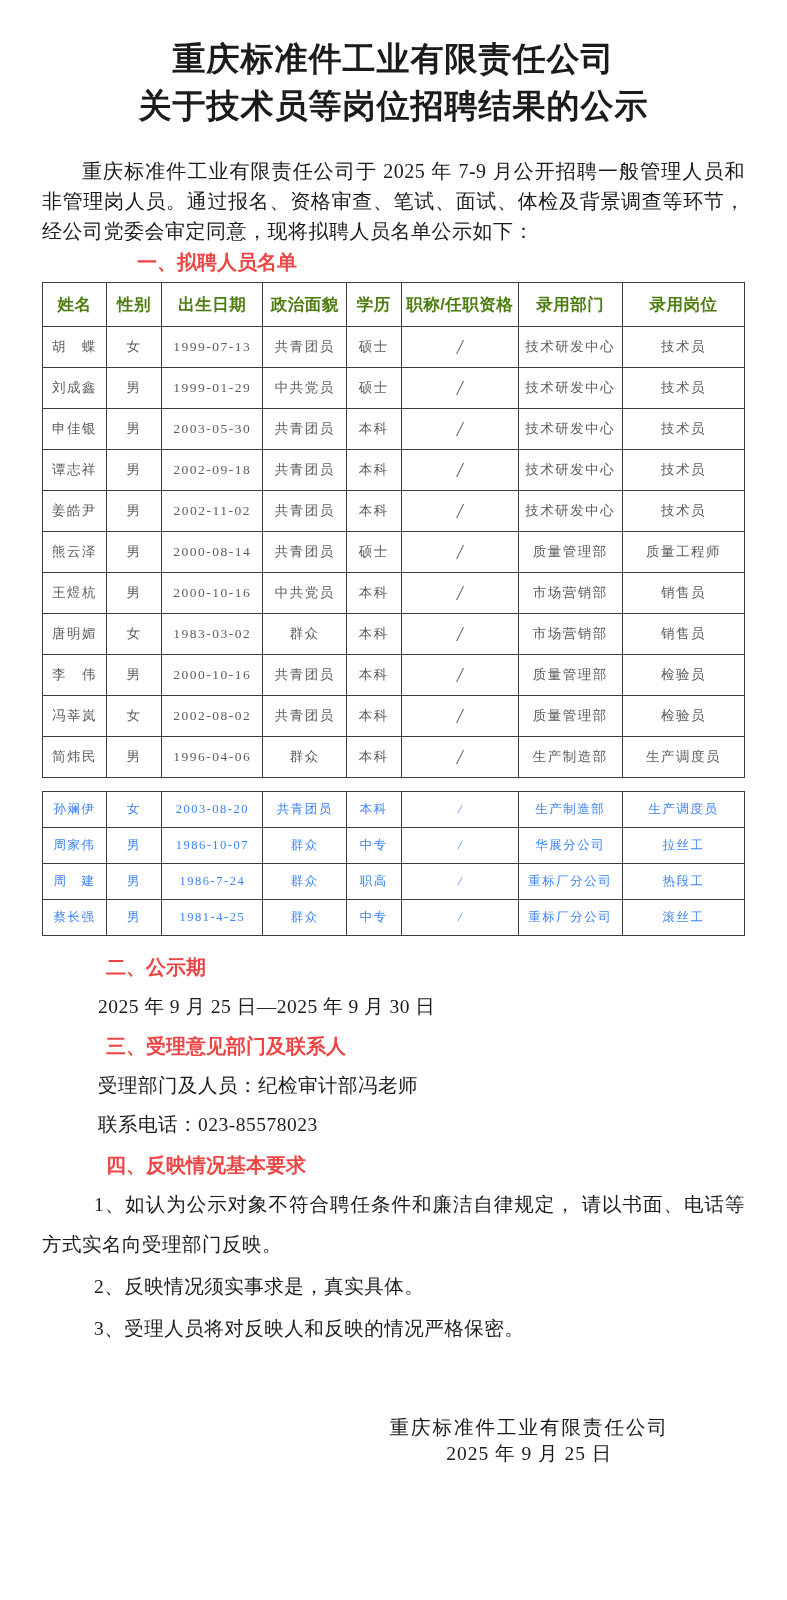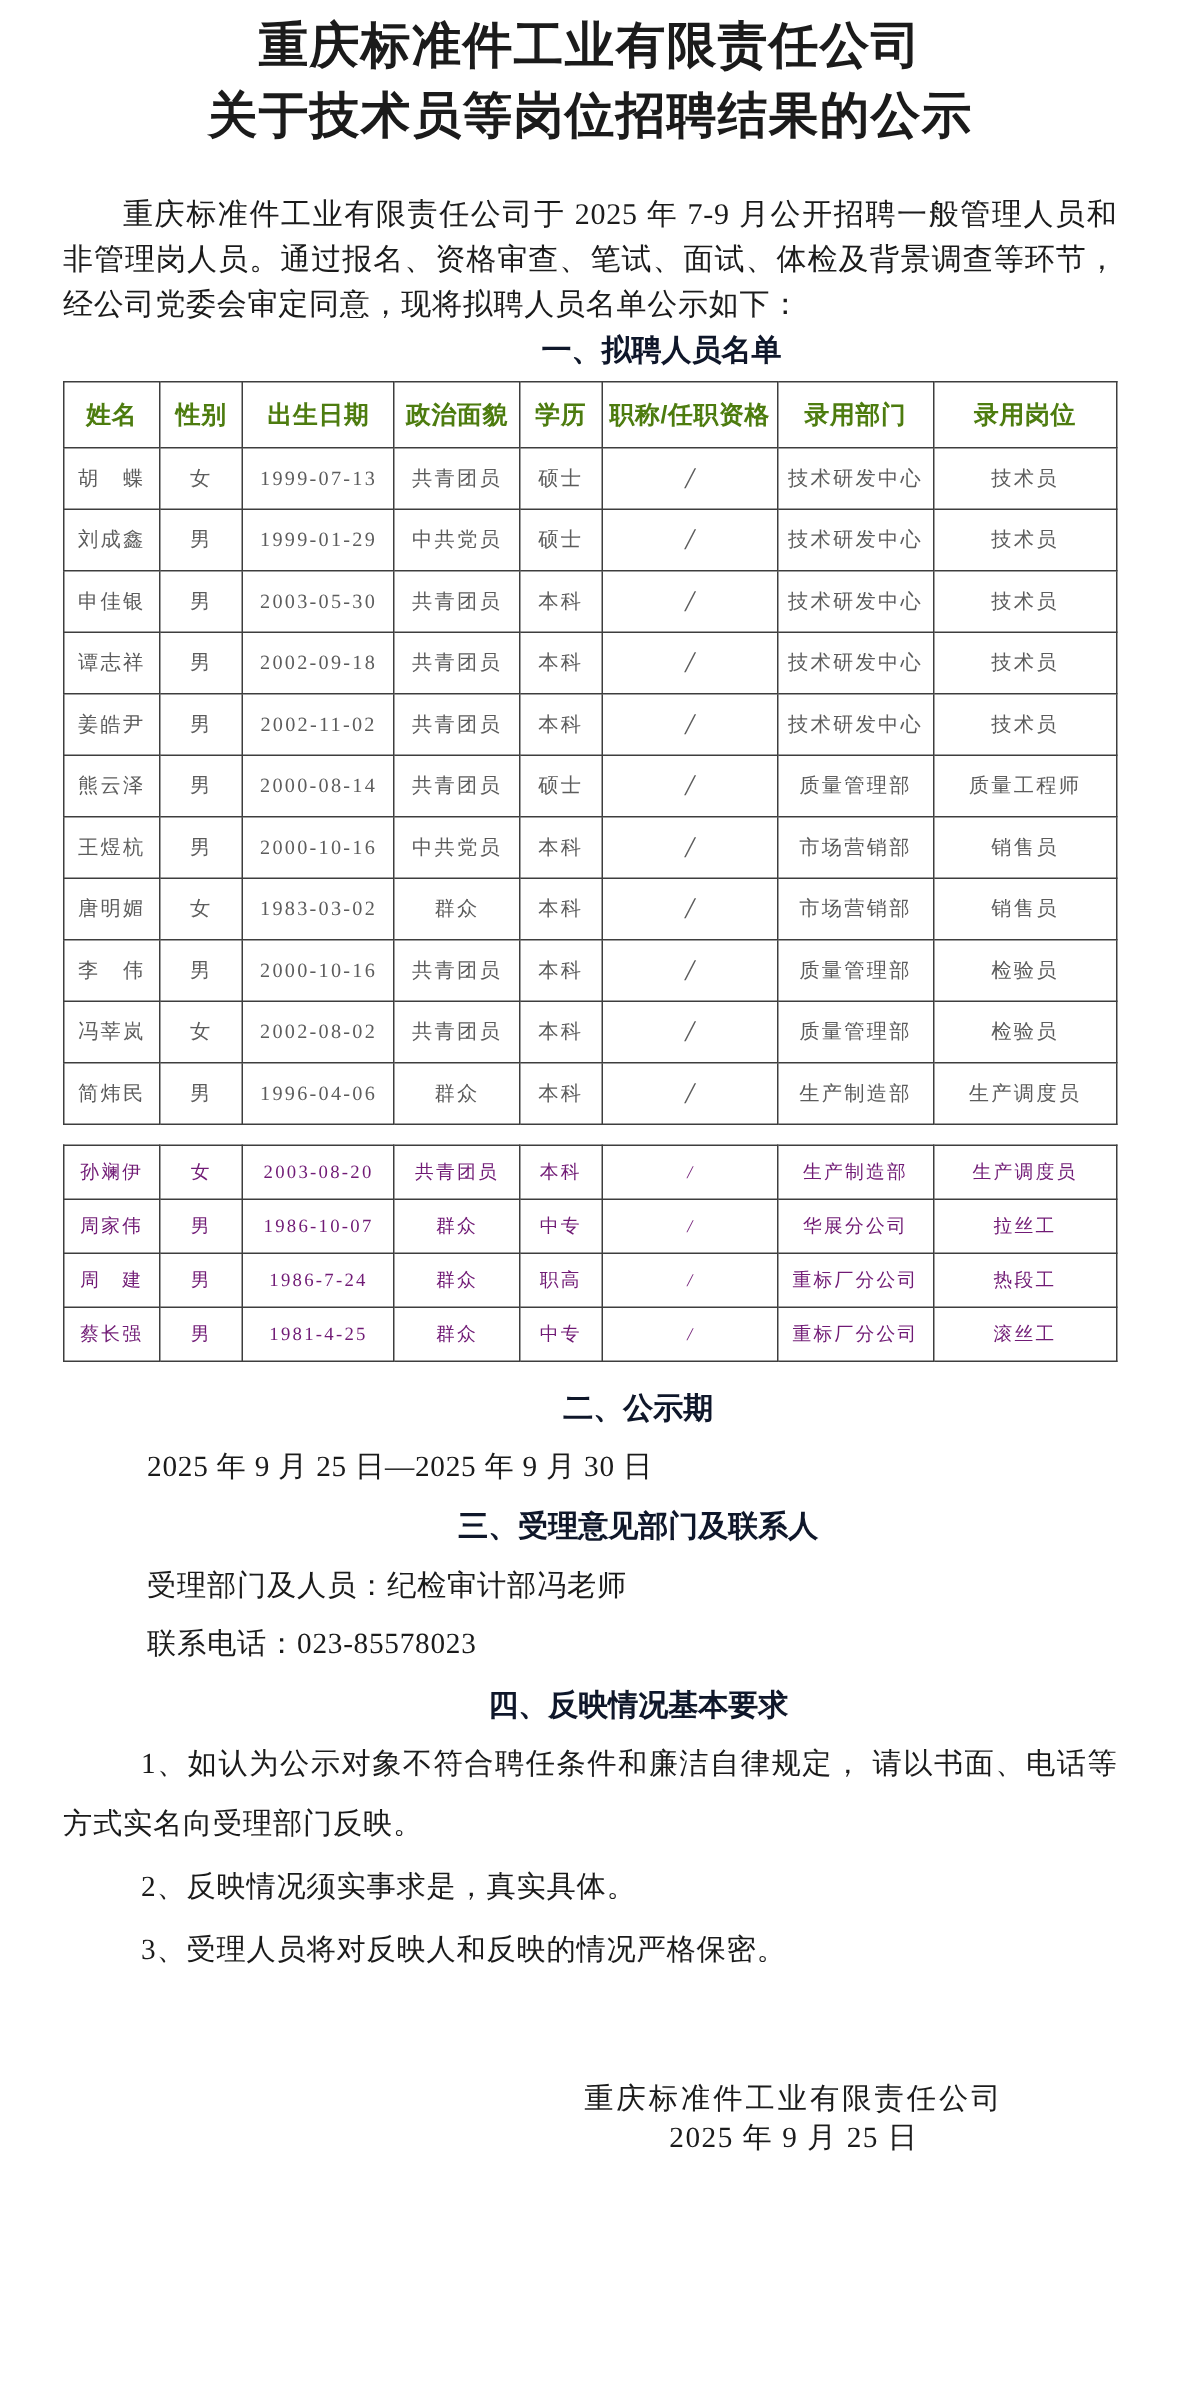--- a/index.html
+++ b/index.html
@@ -1,46 +1,46 @@
 <!DOCTYPE html>
 <html><head>
 <meta charset="utf-8">
 <style>
   html,body{margin:0;padding:0;background:#ffffff;}
   .page{
     width:787px;min-height:1600px;box-sizing:border-box;
     background:#ffffff;color:#1b1b1b;
-    padding:8px 42px 30px 42px;
+    padding:36px 42px 30px 42px;
     font-family:"Liberation Serif", serif;
   }
   .title{
     text-align:center;font-weight:bold;font-size:33px;line-height:47px;
     font-family:"Liberation Serif", serif;letter-spacing:1px;
   }
   .intro{
     margin:26px 0 0 0;font-size:20px;line-height:30px;
     text-align:justify;text-indent:2em;letter-spacing:0.5px;
   }
   .sec-h{
     font-family:"Liberation Sans", sans-serif;font-weight:bold;
-    font-size:20px;line-height:27px;margin:0;color:#0f172a;text-align:center;
+    font-size:20px;line-height:27px;margin:0;color:#ef4444;
   }
   .sec-h.roster{margin:3px 0 6px 95px;}
   .sec-h.period{margin:18px 0 0 64px;}
   .sec-h.contact{margin:13px 0 0 64px;}
   .sec-h.require{margin:14px 0 0 64px;}
   table{border-collapse:collapse;width:100%;table-layout:fixed;}
   th,td{border:1px solid #3e3e3e;text-align:center;vertical-align:middle;padding:0 2px;overflow:hidden;}
   thead th{
     font-family:"Liberation Sans", sans-serif;font-size:16.5px;color:#4d7c0f;
     height:43px;font-weight:bold;letter-spacing:0.5px;
   }
   .t1 td{height:40px;font-size:13.5px;color:#5c5c5c;letter-spacing:1.5px;}
   .t2{margin-top:13px;}
-  .t2 td{height:35px;font-size:12.5px;color:#701a75;letter-spacing:1.5px;}
+  .t2 td{height:35px;font-size:12.5px;color:#3b82f6;letter-spacing:1.5px;}
   .t1 td.slash{font-size:20px;font-style:italic;letter-spacing:0;}
   .t2 td.slash{font-size:12px;font-style:italic;letter-spacing:0;}
   .b-line{font-size:19.5px;line-height:26px;margin:13px 0 0 56px;letter-spacing:0.5px;}
   .item{
     font-size:19.5px;line-height:40px;text-align:justify;
     text-indent:52px;margin:6px 0 0 0;letter-spacing:0.5px;
   }
   .item.single{margin-top:2px;}
   .sig{display:flex;justify-content:flex-end;margin-top:66px;}
   .sig-inner{text-align:center;margin-right:76px;font-size:19.5px;line-height:26px;letter-spacing:2px;}

